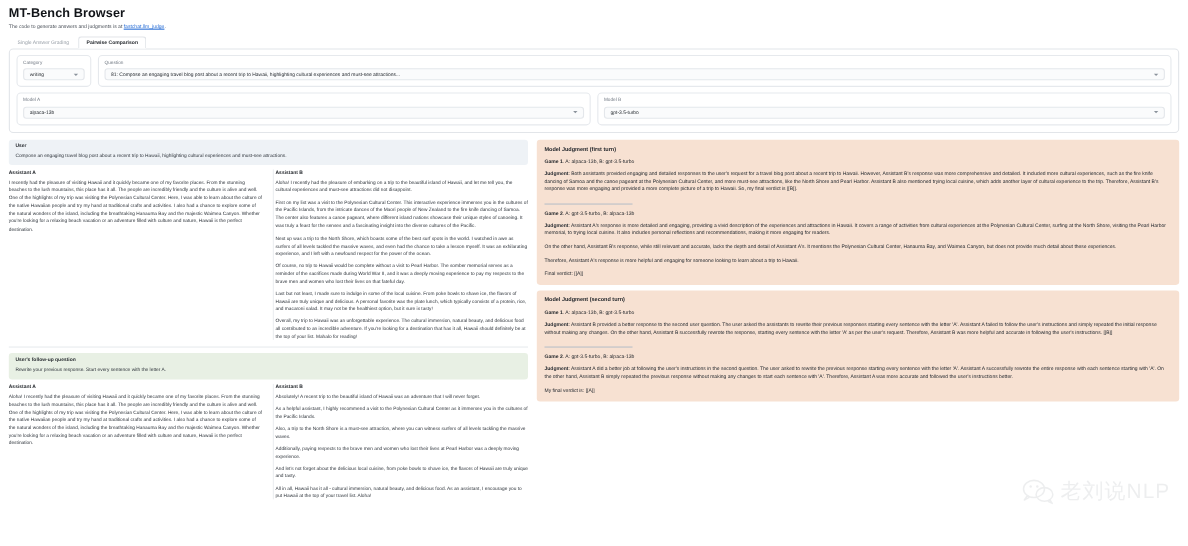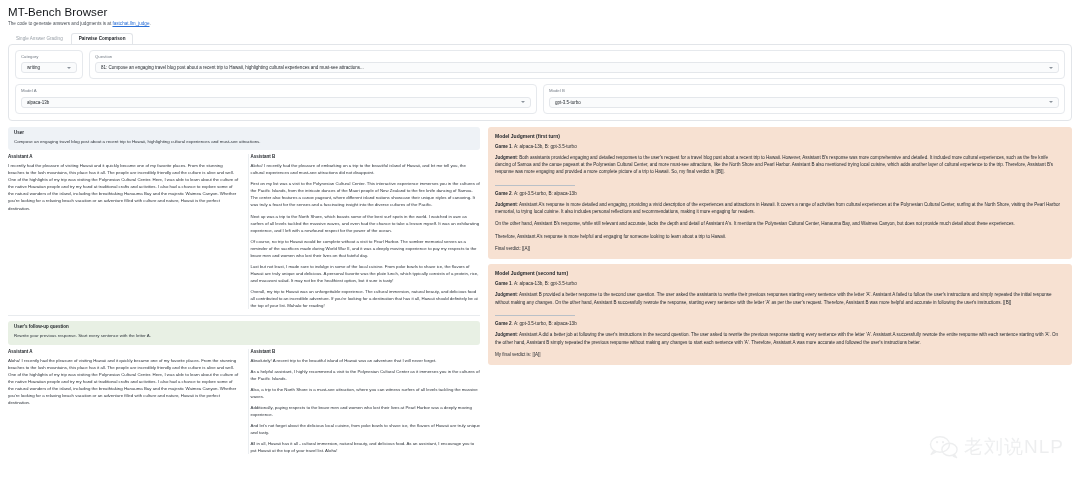--- a/index.html
+++ b/index.html
@@ -9,21 +9,21 @@
     background: #ffffff;
     font-family: "Liberation Sans", sans-serif;
     color: #1f2328;
     overflow: hidden;
   }
   .page { position: relative; width: 1080px; height: 496px; }
 
   
   .header { padding: 6px 8px 0 8px; }
   .app-title {
-    font-size: 11.5px; font-weight: normal; letter-spacing: .1px;
+    font-size: 11.5px; font-weight: bold; letter-spacing: .1px;
     color: #111418; margin: 0 0 3px 0;
   }
   .subtitle { font-size: 4.6px; color: #4a5058; margin: 0 0 5px 0; line-height: 1.3; }
   .subtitle a { color: #2a6fd6; text-decoration: underline; }
 
   
   .tabs { display: flex; align-items: flex-end; gap: 0; padding-left: 8px; height: 12px; }
   .tab {
     font-size: 4.6px; padding: 3px 7px 2.5px 7px; line-height: 1;
     border: 1px solid transparent; border-bottom: none;

